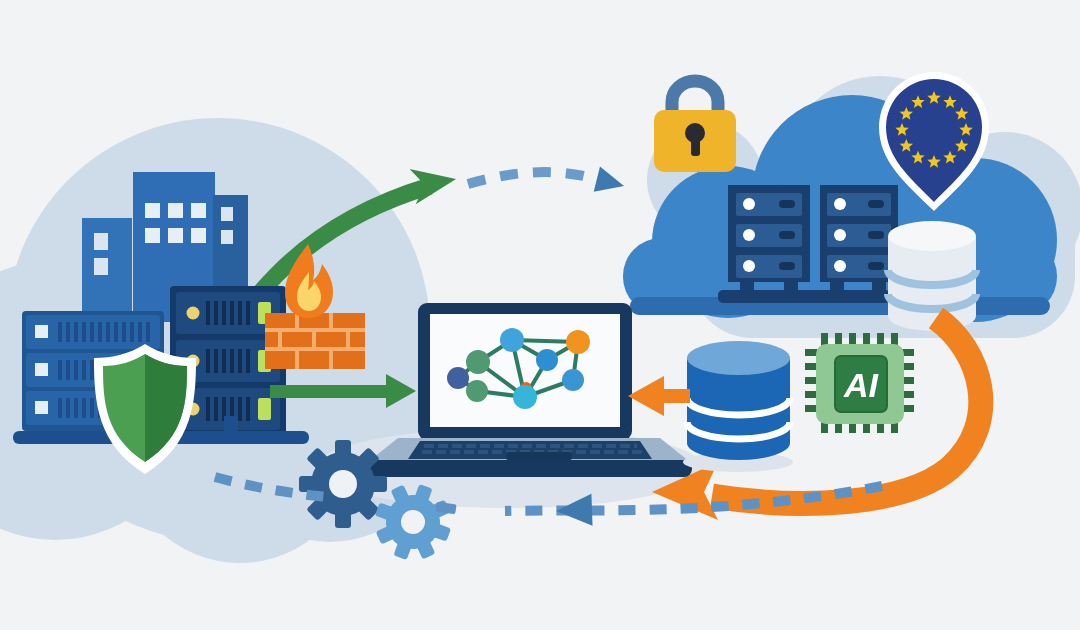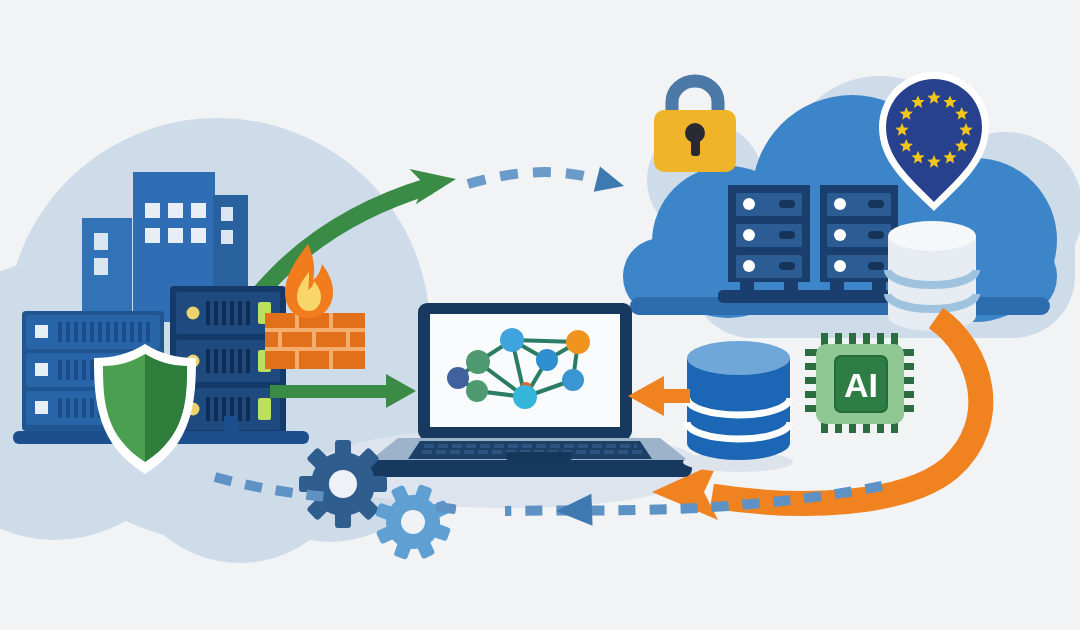--- a/index.html
+++ b/index.html
@@ -1,19 +1,20 @@
 <!DOCTYPE html>
 <html><head>
 <meta charset="utf-8">
 <style>
   html,body{margin:0;padding:0;background:#e9eaec;}
   .stage{
     position:relative;width:1080px;height:630px;overflow:hidden;
     background:#15803d;
     font-family:"Liberation Sans",sans-serif;
+    font-style:italic;
   }
   .stage svg{display:block;width:1080px;height:630px;}
   .ai-label{font-family:"Liberation Sans",sans-serif;font-weight:bold;font-size:34px;fill:#ffffff;}
 </style>
 </head>
 <body>
 
 <div class="stage">
 <svg viewBox="0 0 1080 630" xmlns="http://www.w3.org/2000/svg">
 

